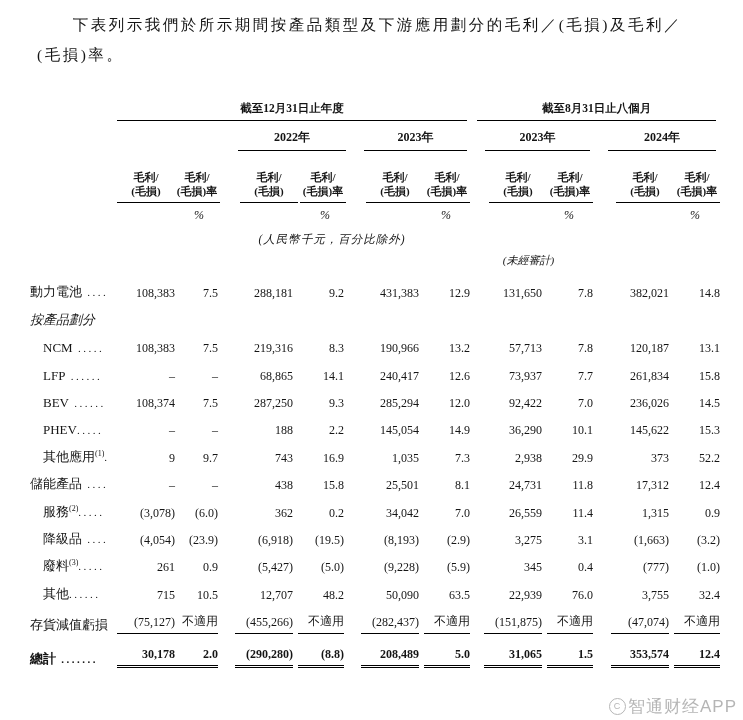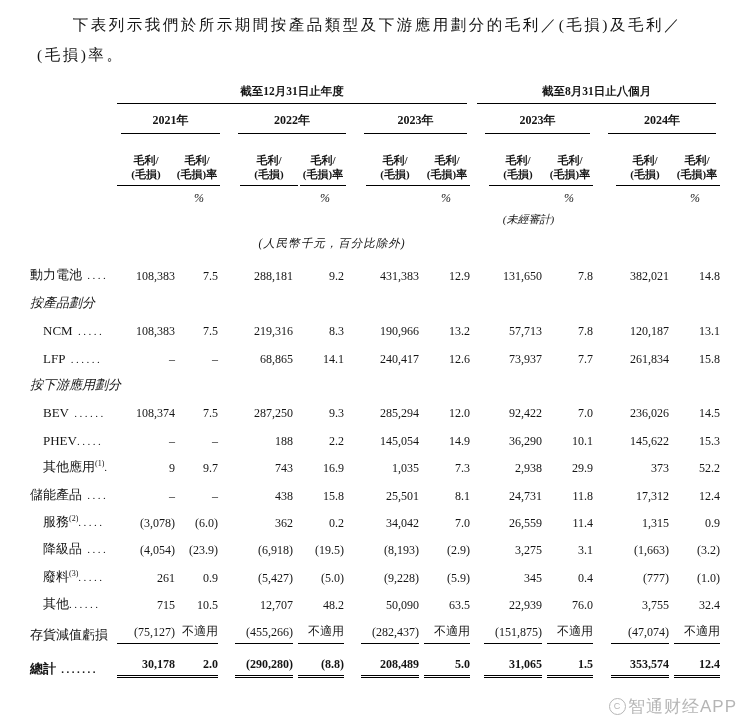--- a/index.html
+++ b/index.html
@@ -11,21 +11,21 @@
   }
   :root{
     --cols:95px 55px 48px 78px 48px 78px 43px 80px 43px 84px 42px;
   }
   
   .intro{margin:10px 34px 0 37px;font-size:15.5px;line-height:30px;letter-spacing:2.5px;}
   .intro .l1{display:block;text-indent:2.3em;white-space:nowrap;}
   .intro .l2{display:block;white-space:nowrap;}
 
   
-  .gp-table{margin:10px 0 0 22px;width:694px;font-size:12px;}
+  .gp-table{margin:27px 0 0 22px;width:694px;font-size:12px;}
   .hrow{display:grid;grid-template-columns:var(--cols);align-items:end;}
   .hgroup{height:24px;font-weight:bold;font-size:11.5px;}
   .hgroup .g1{grid-column:2 / span 6;text-align:center;}
   .hgroup .g2{grid-column:8 / span 4;text-align:center;padding-left:10px;}
   .gline{border-bottom:1.5px solid #000;padding-bottom:4px;}
   .hyears{height:30px;font-weight:bold;font-size:12px;}
   .hyears .yc{text-align:center;}
   .y0{grid-column:2 / span 2;} .y1{grid-column:4 / span 2;} .y2{grid-column:6 / span 2;}
   .y3{grid-column:8 / span 2;} .y4{grid-column:10 / span 2;}
   .yline{border-bottom:1px solid #000;padding-bottom:4px;margin-left:18px;}
@@ -87,23 +87,20 @@
   <div class="hrow hgroup">
     <div class="g1">
       <div class="gline">截至12月31日止年度</div>
     </div>
     <div class="g2">
       <div class="gline">截至8月31日止八個月</div>
     </div>
   </div>
 
   <div class="hrow hyears">
-    <div class="yc y0">
-        <div class="yline">2021年</div>
-      </div>
     <div class="yc y1">
         <div class="yline">2022年</div>
       </div>
     <div class="yc y2">
         <div class="yline">2023年</div>
       </div>
     <div class="yc y3">
         <div class="yline">2023年</div>
       </div>
     <div class="yc y4">
@@ -175,26 +172,26 @@
   </div>
 
   <div class="hrow hpct">
     <div class="pc pc1">%</div>
     <div class="pc pc2">%</div>
     <div class="pc pc3">%</div>
     <div class="pc pc4">%</div>
     <div class="pc pc5">%</div>
   </div>
 
+  <div class="hrow hnote2">
+    <div class="n">(人民幣千元，百分比除外)</div>
+  </div>
+
   <div class="hrow hnote1">
     <div class="n">(未經審計)</div>
-  </div>
-
-  <div class="hrow hnote2">
-    <div class="n">(人民幣千元，百分比除外)</div>
   </div>
 
   <div class="tbody" id="tbody">
       <div class="row item ind0">
         <div class="lab"><span>動力電池</span><span class="dots"> ....</span></div>
         <div class="cell gcolc" style="grid-column: 2;"><span class="v">108,383</span></div>
         <div class="cell mcolc" style="grid-column: 3;"><span class="v">7.5</span></div>
         <div class="cell gcolc" style="grid-column: 4;"><span class="v">288,181</span></div>
         <div class="cell mcolc" style="grid-column: 5;"><span class="v">9.2</span></div>
         <div class="cell gcolc" style="grid-column: 6;"><span class="v">431,383</span></div>
@@ -226,23 +223,20 @@
         <div class="cell mcolc" style="grid-column: 3;"><span class="v">–</span></div>
         <div class="cell gcolc" style="grid-column: 4;"><span class="v">68,865</span></div>
         <div class="cell mcolc" style="grid-column: 5;"><span class="v">14.1</span></div>
         <div class="cell gcolc" style="grid-column: 6;"><span class="v">240,417</span></div>
         <div class="cell mcolc" style="grid-column: 7;"><span class="v">12.6</span></div>
         <div class="cell gcolc" style="grid-column: 8;"><span class="v">73,937</span></div>
         <div class="cell mcolc" style="grid-column: 9;"><span class="v">7.7</span></div>
         <div class="cell gcolc" style="grid-column: 10;"><span class="v">261,834</span></div>
         <div class="cell mcolc" style="grid-column: 11;"><span class="v">15.8</span></div>
       </div>
-      <div class="row section ind0">
-        <div class="lab"><span>按下游應用劃分</span></div>
-      </div>
       <div class="row item ind1">
         <div class="lab"><span>BEV</span><span class="dots"> ......</span></div>
         <div class="cell gcolc" style="grid-column: 2;"><span class="v">108,374</span></div>
         <div class="cell mcolc" style="grid-column: 3;"><span class="v">7.5</span></div>
         <div class="cell gcolc" style="grid-column: 4;"><span class="v">287,250</span></div>
         <div class="cell mcolc" style="grid-column: 5;"><span class="v">9.3</span></div>
         <div class="cell gcolc" style="grid-column: 6;"><span class="v">285,294</span></div>
         <div class="cell mcolc" style="grid-column: 7;"><span class="v">12.0</span></div>
         <div class="cell gcolc" style="grid-column: 8;"><span class="v">92,422</span></div>
         <div class="cell mcolc" style="grid-column: 9;"><span class="v">7.0</span></div>

